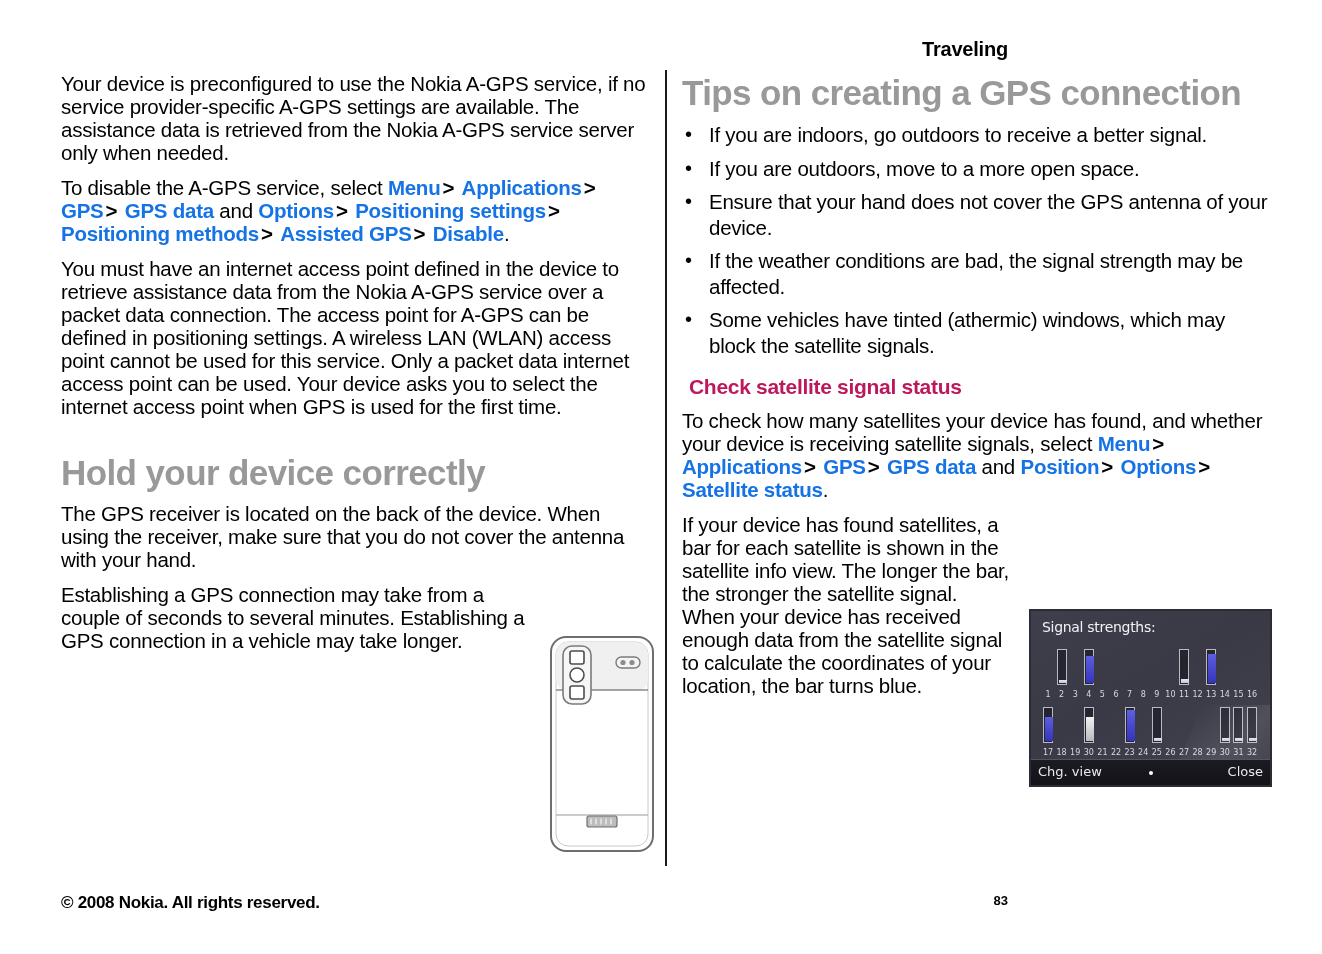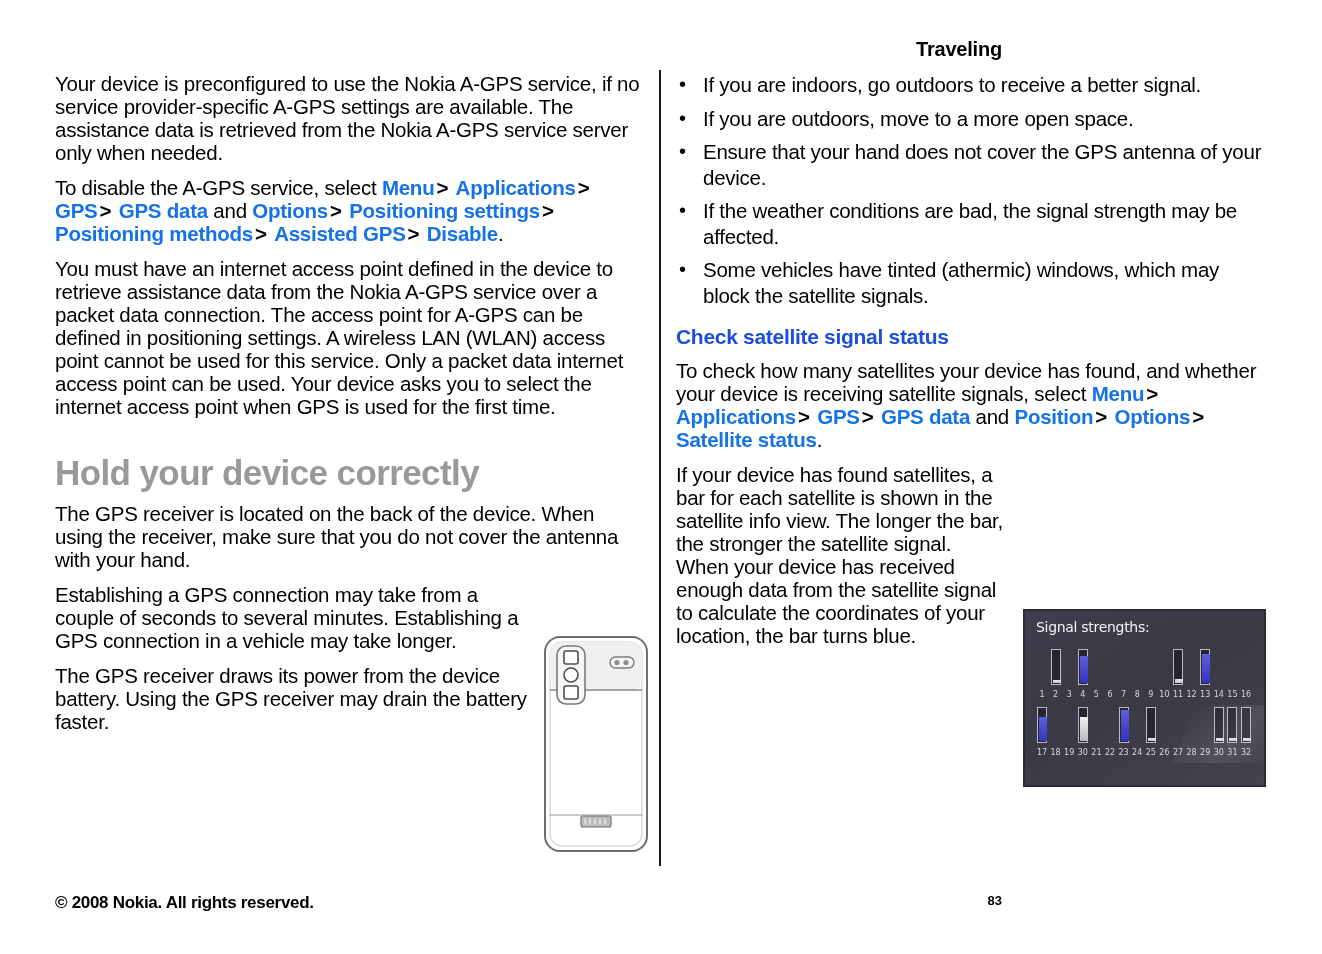--- a/index.html
+++ b/index.html
@@ -11,21 +11,21 @@
     width: 1322px;
     height: 954px;
     font-family: "Liberation Sans", sans-serif;
     color: #000000;
     position: relative;
     overflow: hidden;
   }
 
   .page {
     position: absolute;
-    left: 0; top: 0;
+    left: 6px; top: 0;
     width: 1060px;
     height: 954px;
   }
 
   
   .running-head {
     position: absolute;
     right: 58px;
     top: 38px;
     font-size: 20px;
@@ -66,22 +66,22 @@
     color: #999999;
     margin: 0 0 8px 0;
     letter-spacing: -0.6px;
   }
   h1.spaced-top { margin-top: 34px; }
 
   h2 {
     font-size: 21px;
     line-height: 26px;
     font-weight: bold;
-    color: #1d4ed8;
-    margin: 16px 0 9px 0;
+    color: #be185d;
+    margin: 16px 0 9px 7px;
     letter-spacing: -0.3px;
   }
 
   a.lnk, .lnk {
     color: #1573e6;
     font-weight: bold;
     text-decoration: none;
   }
   .sep {
     color: #000;
@@ -258,21 +258,20 @@
     <p>You must have an internet access point defined in the device to retrieve assistance data from the Nokia A-GPS service over a packet data connection. The access point for A-GPS can be defined in positioning settings. A wireless LAN (WLAN) access point cannot be used for this service. Only a packet data internet access point can be used. Your device asks you to select the internet access point when GPS is used for the first time.</p>
 
     <h1 class="spaced-top">Hold your device correctly</h1>
 
     <p>The GPS receiver is located on the back of the device. When using the receiver, make sure that you do not cover the antenna with your hand.</p>
 
     <div class="shim-phone"></div>
 
     <p>Establishing a GPS connection may take from a couple of seconds to several minutes. Establishing a GPS connection in a vehicle may take longer.</p>
 
-    <p>The GPS receiver draws its power from the device battery. Using the GPS receiver may drain the battery faster.</p>
   </div>
 
   <div class="phone-figure">
     <svg width="110" height="222" viewBox="0 0 110 222">
       <rect x="4" y="4" width="102" height="214" rx="15" ry="15" fill="#ffffff" stroke="#6e6e6e" stroke-width="2"></rect>
       <rect x="9" y="9" width="92" height="204" rx="12" ry="12" fill="#ffffff" stroke="#c9c9c9" stroke-width="1"></rect>
       <rect x="9" y="9" width="92" height="49" rx="12" ry="12" fill="#f0f0f0" stroke="none"></rect>
       <line x1="9" y1="57" x2="101" y2="57" stroke="#8a8a8a" stroke-width="1.5"></line>
       <rect x="16" y="13" width="28" height="58" rx="9" ry="9" fill="#f6f6f6" stroke="#7b7b7b" stroke-width="1.6"></rect>
       <rect x="23" y="18" width="14" height="13" rx="2" fill="#ffffff" stroke="#4d4d4d" stroke-width="1.6"></rect>
@@ -286,20 +285,21 @@
       <line x1="44" y1="185.5" x2="44" y2="191.5" stroke="#ffffff" stroke-width="1"></line>
       <line x1="49" y1="185.5" x2="49" y2="191.5" stroke="#ffffff" stroke-width="1"></line>
       <line x1="54" y1="185.5" x2="54" y2="191.5" stroke="#ffffff" stroke-width="1"></line>
       <line x1="59" y1="185.5" x2="59" y2="191.5" stroke="#ffffff" stroke-width="1"></line>
       <line x1="64" y1="185.5" x2="64" y2="191.5" stroke="#ffffff" stroke-width="1"></line>
     </svg>
   </div>
 
   <div class="col col-right">
 
+    <h1>Tips on creating a GPS connection</h1>
 
 
     <ul class="bullets">
       <li><span class="bullet-dot">•</span><span>If you are indoors, go outdoors to receive a better signal.</span></li>
       <li><span class="bullet-dot">•</span><span>If you are outdoors, move to a more open space.</span></li>
       <li><span class="bullet-dot">•</span><span>Ensure that your hand does not cover the GPS antenna of your device.</span></li>
       <li><span class="bullet-dot">•</span><span>If the weather conditions are bad, the signal strength may be affected.</span></li>
       <li><span class="bullet-dot">•</span><span>Some vehicles have tinted (athermic) windows, which may block the satellite signals.</span></li>
     </ul>
 
@@ -401,18 +401,23 @@
           <div class="bar-label" style="left: 200.4px;">31</div>
           <div class="bar-slot" style="left: 216px;">
             <div class="bar-outline">
               <div class="bar-fill" style="height: 3px; background: linear-gradient(rgb(232, 232, 238) 0%, rgb(196, 196, 204) 100%);"></div>
             </div>
           </div>
           <div class="bar-label" style="left: 214px;">32</div>
         </div>
     </div>
     <div class="shot-gloss"></div>
+    <div class="softkeys">
+      <div class="sk-left">Chg. view</div>
+      <div class="sk-dot"></div>
+      <div class="sk-right">Close</div>
+    </div>
   </div>
 
   <div class="footer-left">© 2008 Nokia. All rights reserved.</div>
   <div class="footer-right">83</div>
 
 </div>
 
 </body></html>

